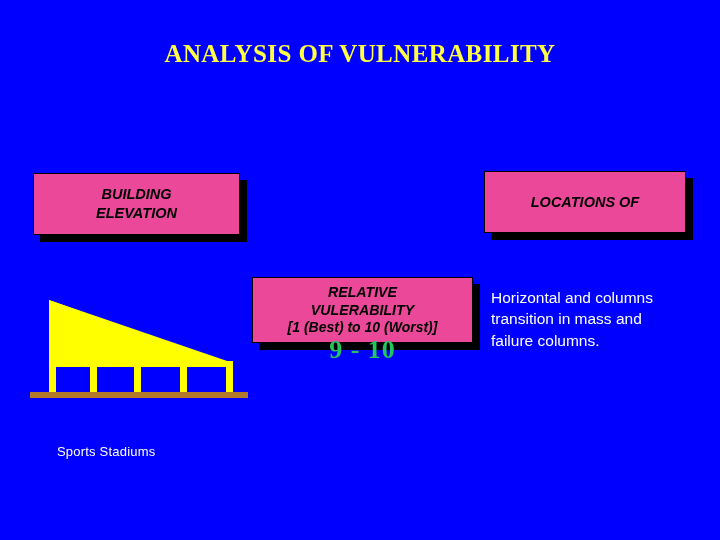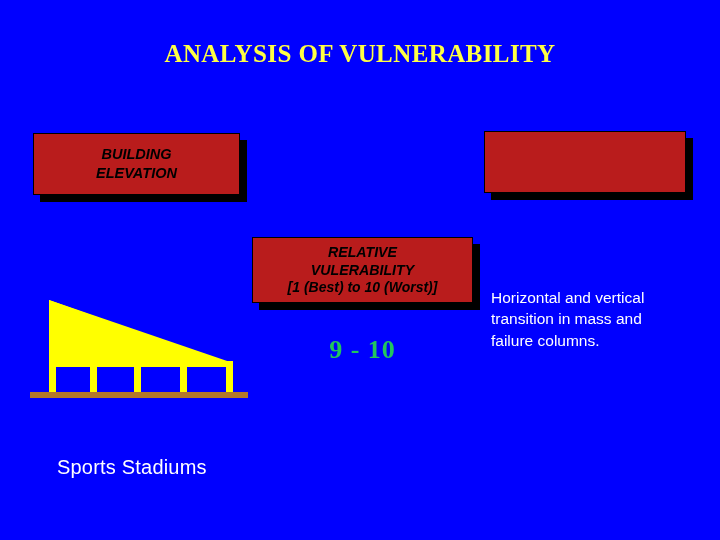--- a/index.html
+++ b/index.html
@@ -32,33 +32,34 @@
     font-weight: bold;
     font-size: 25px;
     letter-spacing: 0.4px;
     color: #ffff44;
     white-space: nowrap;
   }
 
   
   .callout {
     position: absolute;
-    background: #b91c1c;
+    background: #ec4899;
     border: 1.5px solid #000000;
     box-shadow: 7px 7px 0 0 #000000;
     display: flex;
     flex-direction: column;
     align-items: center;
     justify-content: center;
     box-sizing: border-box;
     font-weight: bold;
     font-style: italic;
     color: #000000;
     text-align: center;
     line-height: 1.28;
+    margin-top: 40px;
   }
   .callout .ln { display: block; white-space: nowrap; }
 
   #box-building-elevation {
     left: 33px;
     top: 133px;
     width: 207px;
     height: 62px;
     font-size: 14.5px;
   }
@@ -115,51 +116,51 @@
     height: 108px;
   }
   #stadium-diagram svg { display: block; }
 
   
   #diagram-caption {
     position: absolute;
     left: 57px;
     top: 444px;
     color: #ffffff;
-    font-size: 20px;
+    font-size: 13px;
     letter-spacing: 0.2px;
     white-space: nowrap;
-    margin-top: 12px;
   }
 </style>
 </head>
 <body>
 
 <div class="slide">
 
   <div id="slide-title">ANALYSIS OF VULNERABILITY</div>
 
   <div class="callout" id="box-building-elevation">
     <span class="ln">BUILDING</span>
     <span class="ln">ELEVATION</span>
   </div>
 
   <div class="callout" id="box-locations-failure">
+    <span class="ln">LOCATIONS OF</span>
   </div>
 
   <div class="callout" id="box-relative-vulnerability">
     <span class="ln">RELATIVE</span>
     <span class="ln">VULERABILITY</span>
     <span class="ln small">[1 (Best) to 10 (Worst)]</span>
   </div>
 
   <div id="rating-value">9 - 10</div>
 
   <div id="failure-description">
-    <span class="ln">Horizontal and vertical</span>
+    <span class="ln">Horizontal and columns</span>
     <span class="ln">transition in mass and</span>
     <span class="ln">failure columns.</span>
   </div>
 
   <div id="stadium-diagram">
     <svg width="230" height="108" viewBox="0 0 230 108">
 
       <polygon points="21,5 21,72 205,74 205,68" fill="#FFFF00"></polygon>
       <polygon points="21,5 203,70 205,74 21,72" fill="#FFFF00"></polygon>
 

